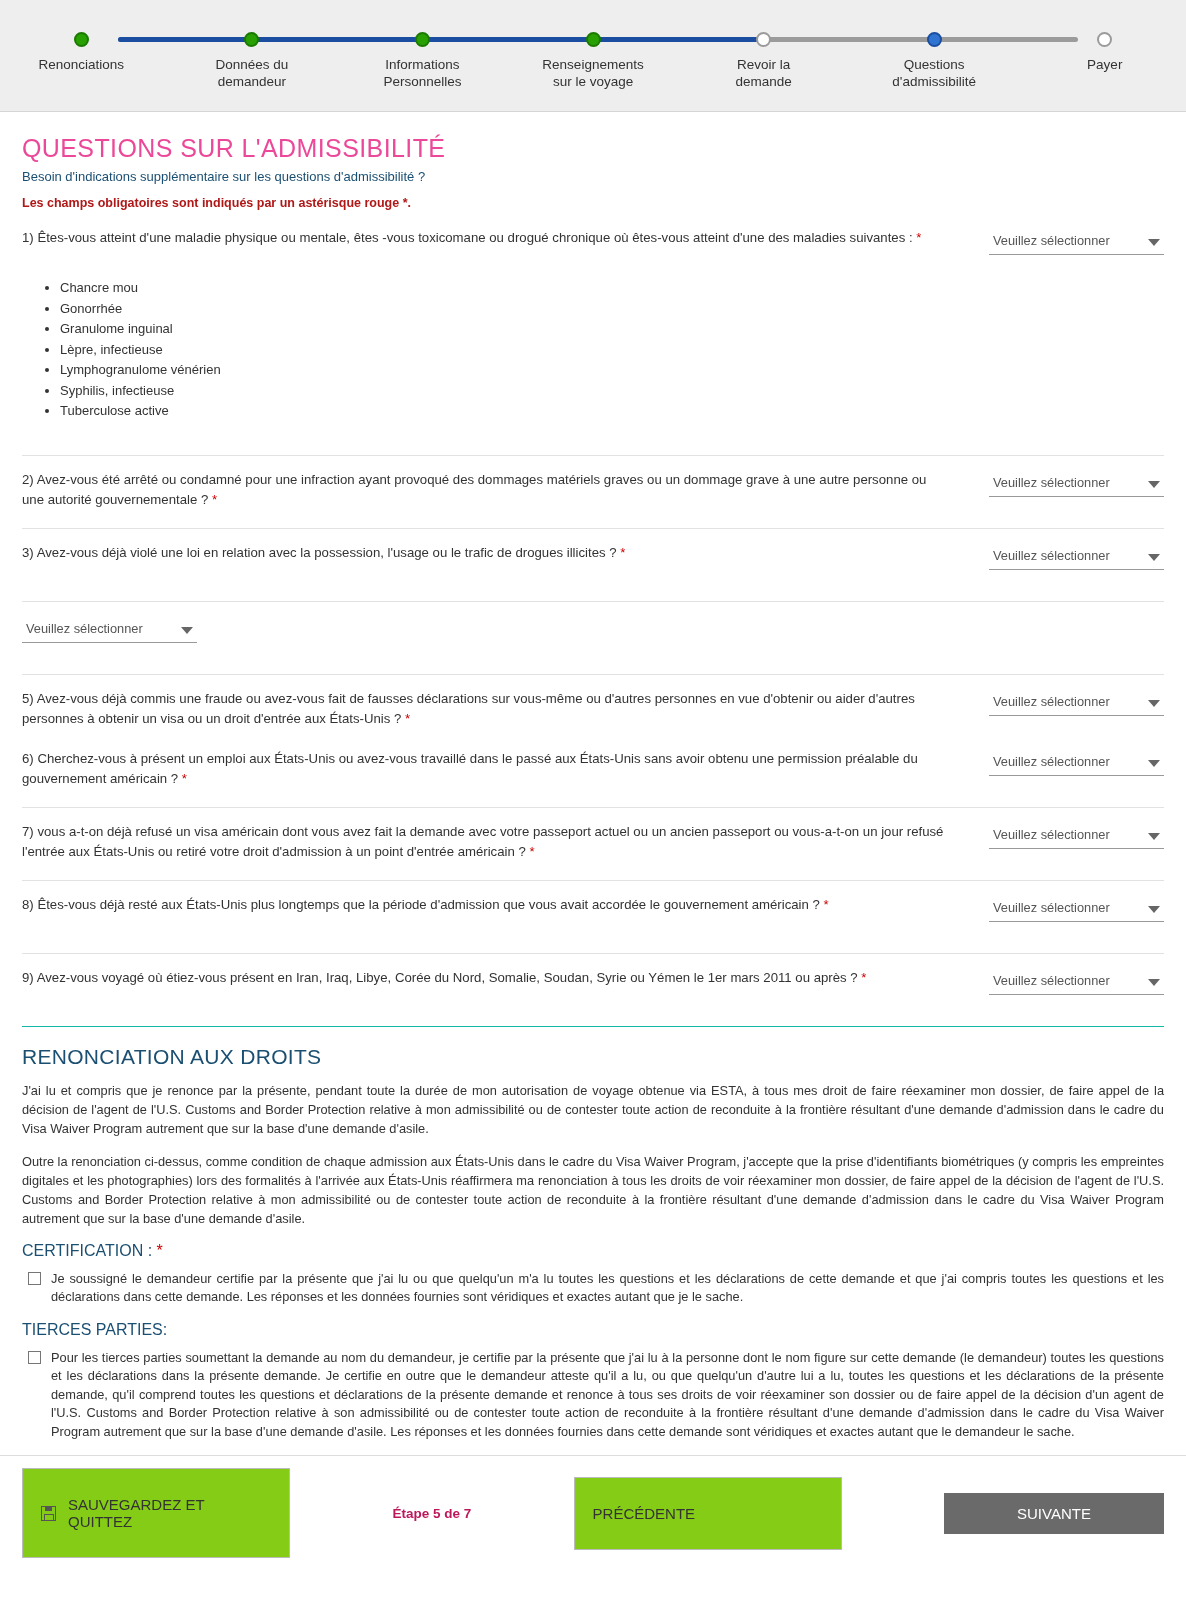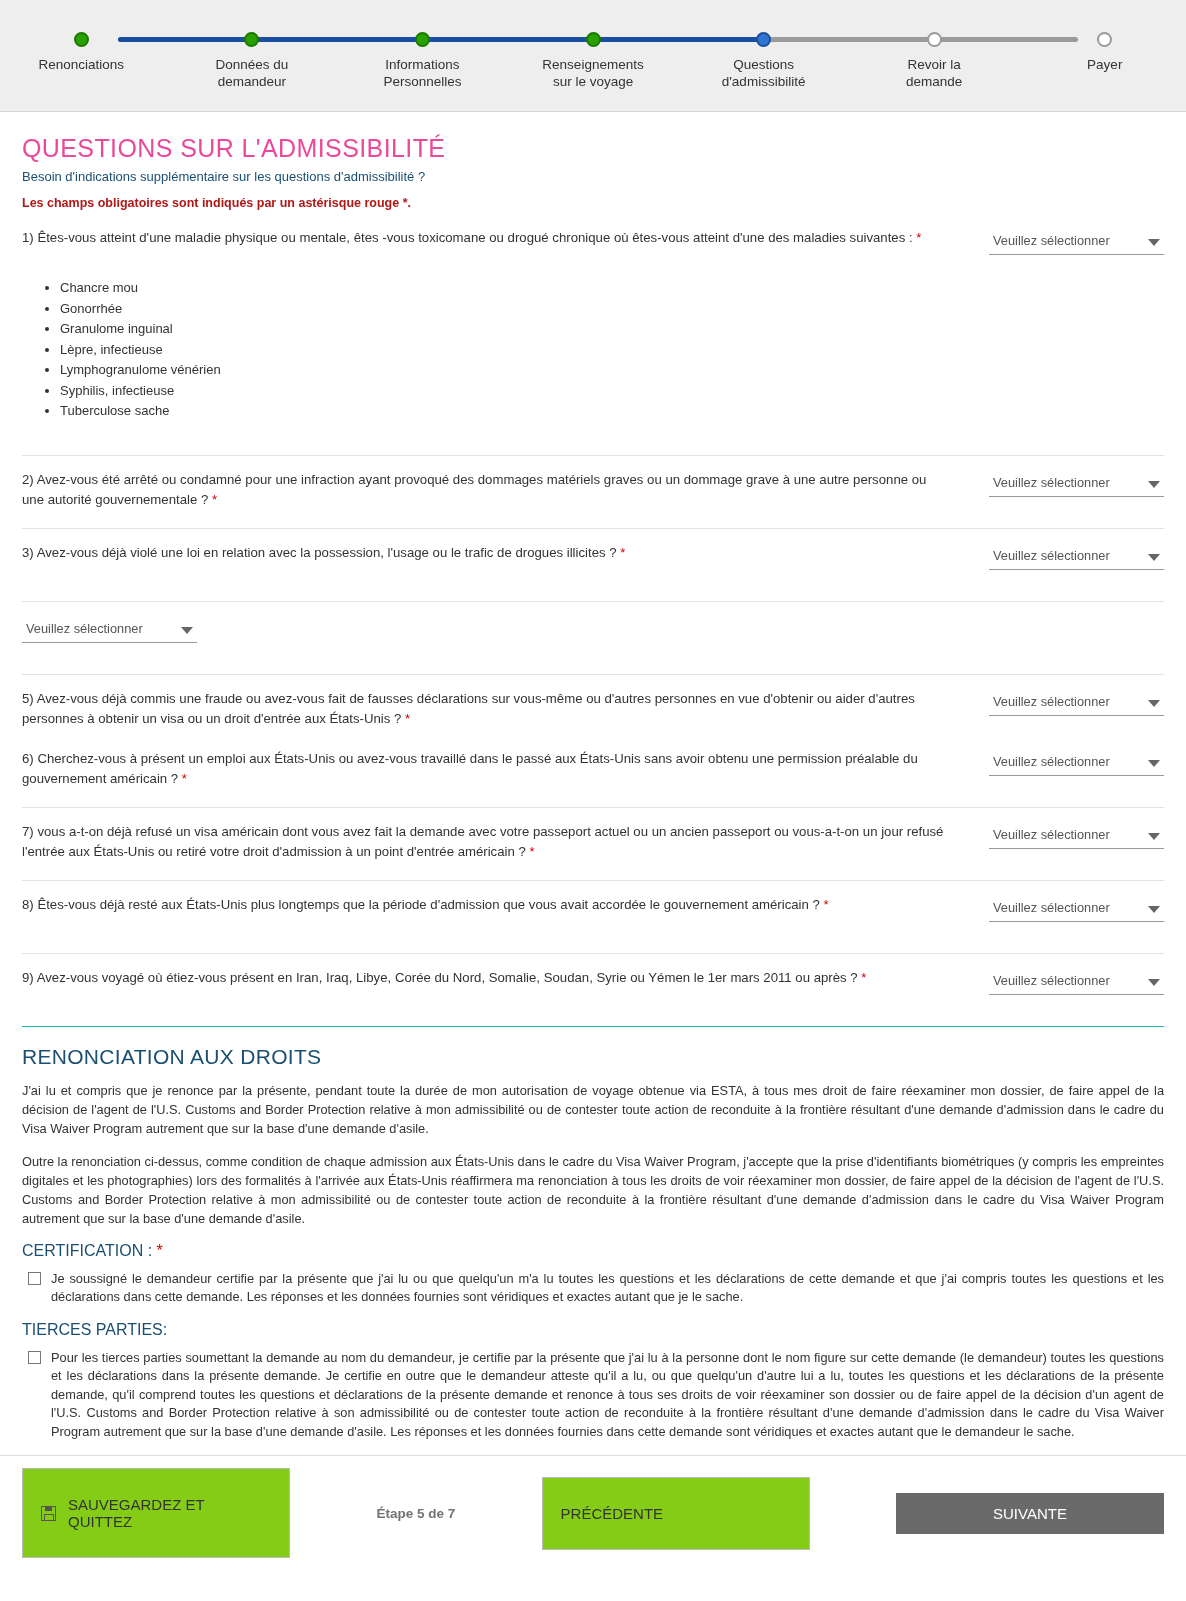--- a/index.html
+++ b/index.html
@@ -226,26 +226,26 @@
     align-items: center;
     gap: 12px;
   }
   .btn-save { width: 268px; justify-content: center; }
   .btn-prev { width: 268px; justify-content: flex-start; }
   .btn-next {
     background: #6a6a6a;
     color: #ffffff;
     border: 1px solid #6a6a6a;
     padding: 11px 18px;
-    width: 268px;
+    width: 220px;
     text-align: center;
   }
   .step-count {
     font-size: 13.5px;
-    color: #737373;
+    color: #be185d;
     font-weight: bold;
   }
   .save-icon {
     display: inline-block;
     width: 15px; height: 15px;
     border: 1.6px solid #555555;
     position: relative;
     flex: 0 0 15px;
   }
   .save-icon::before {
@@ -284,26 +284,26 @@
         </div>
         <div class="step">
           <div class="dot done"></div>
           <div class="step-label">Informations Personnelles</div>
         </div>
         <div class="step">
           <div class="dot done"></div>
           <div class="step-label">Renseignements sur le voyage</div>
         </div>
         <div class="step">
+          <div class="dot todo"></div>
+          <div class="step-label">Revoir la demande</div>
+        </div>
+        <div class="step">
           <div class="dot current"></div>
           <div class="step-label">Questions d'admissibilité</div>
-        </div>
-        <div class="step">
-          <div class="dot todo"></div>
-          <div class="step-label">Revoir la demande</div>
         </div>
         <div class="step">
           <div class="dot todo"></div>
           <div class="step-label">Payer</div>
         </div>
       </div>
     </div>
   </div>
 
   <div class="content">
@@ -325,21 +325,21 @@
           </div>
         </div>
       </div>
       <ul class="disease-list">
         <li>Chancre mou</li>
         <li>Gonorrhée</li>
         <li>Granulome inguinal</li>
         <li>Lèpre, infectieuse</li>
         <li>Lymphogranulome vénérien</li>
         <li>Syphilis, infectieuse</li>
-        <li>Tuberculose sache</li>
+        <li>Tuberculose active</li>
       </ul>
     </div>
 
     <hr class="qsep">
 
     <div class="q-block">
       <div class="q-row">
         <div class="q-text">
           <span>2) Avez-vous été arrêté ou condamné pour une infraction ayant provoqué des dommages matériels graves ou un dommage grave à une autre personne ou une autorité gouvernementale ?</span>
           <span class="req"> *</span>

